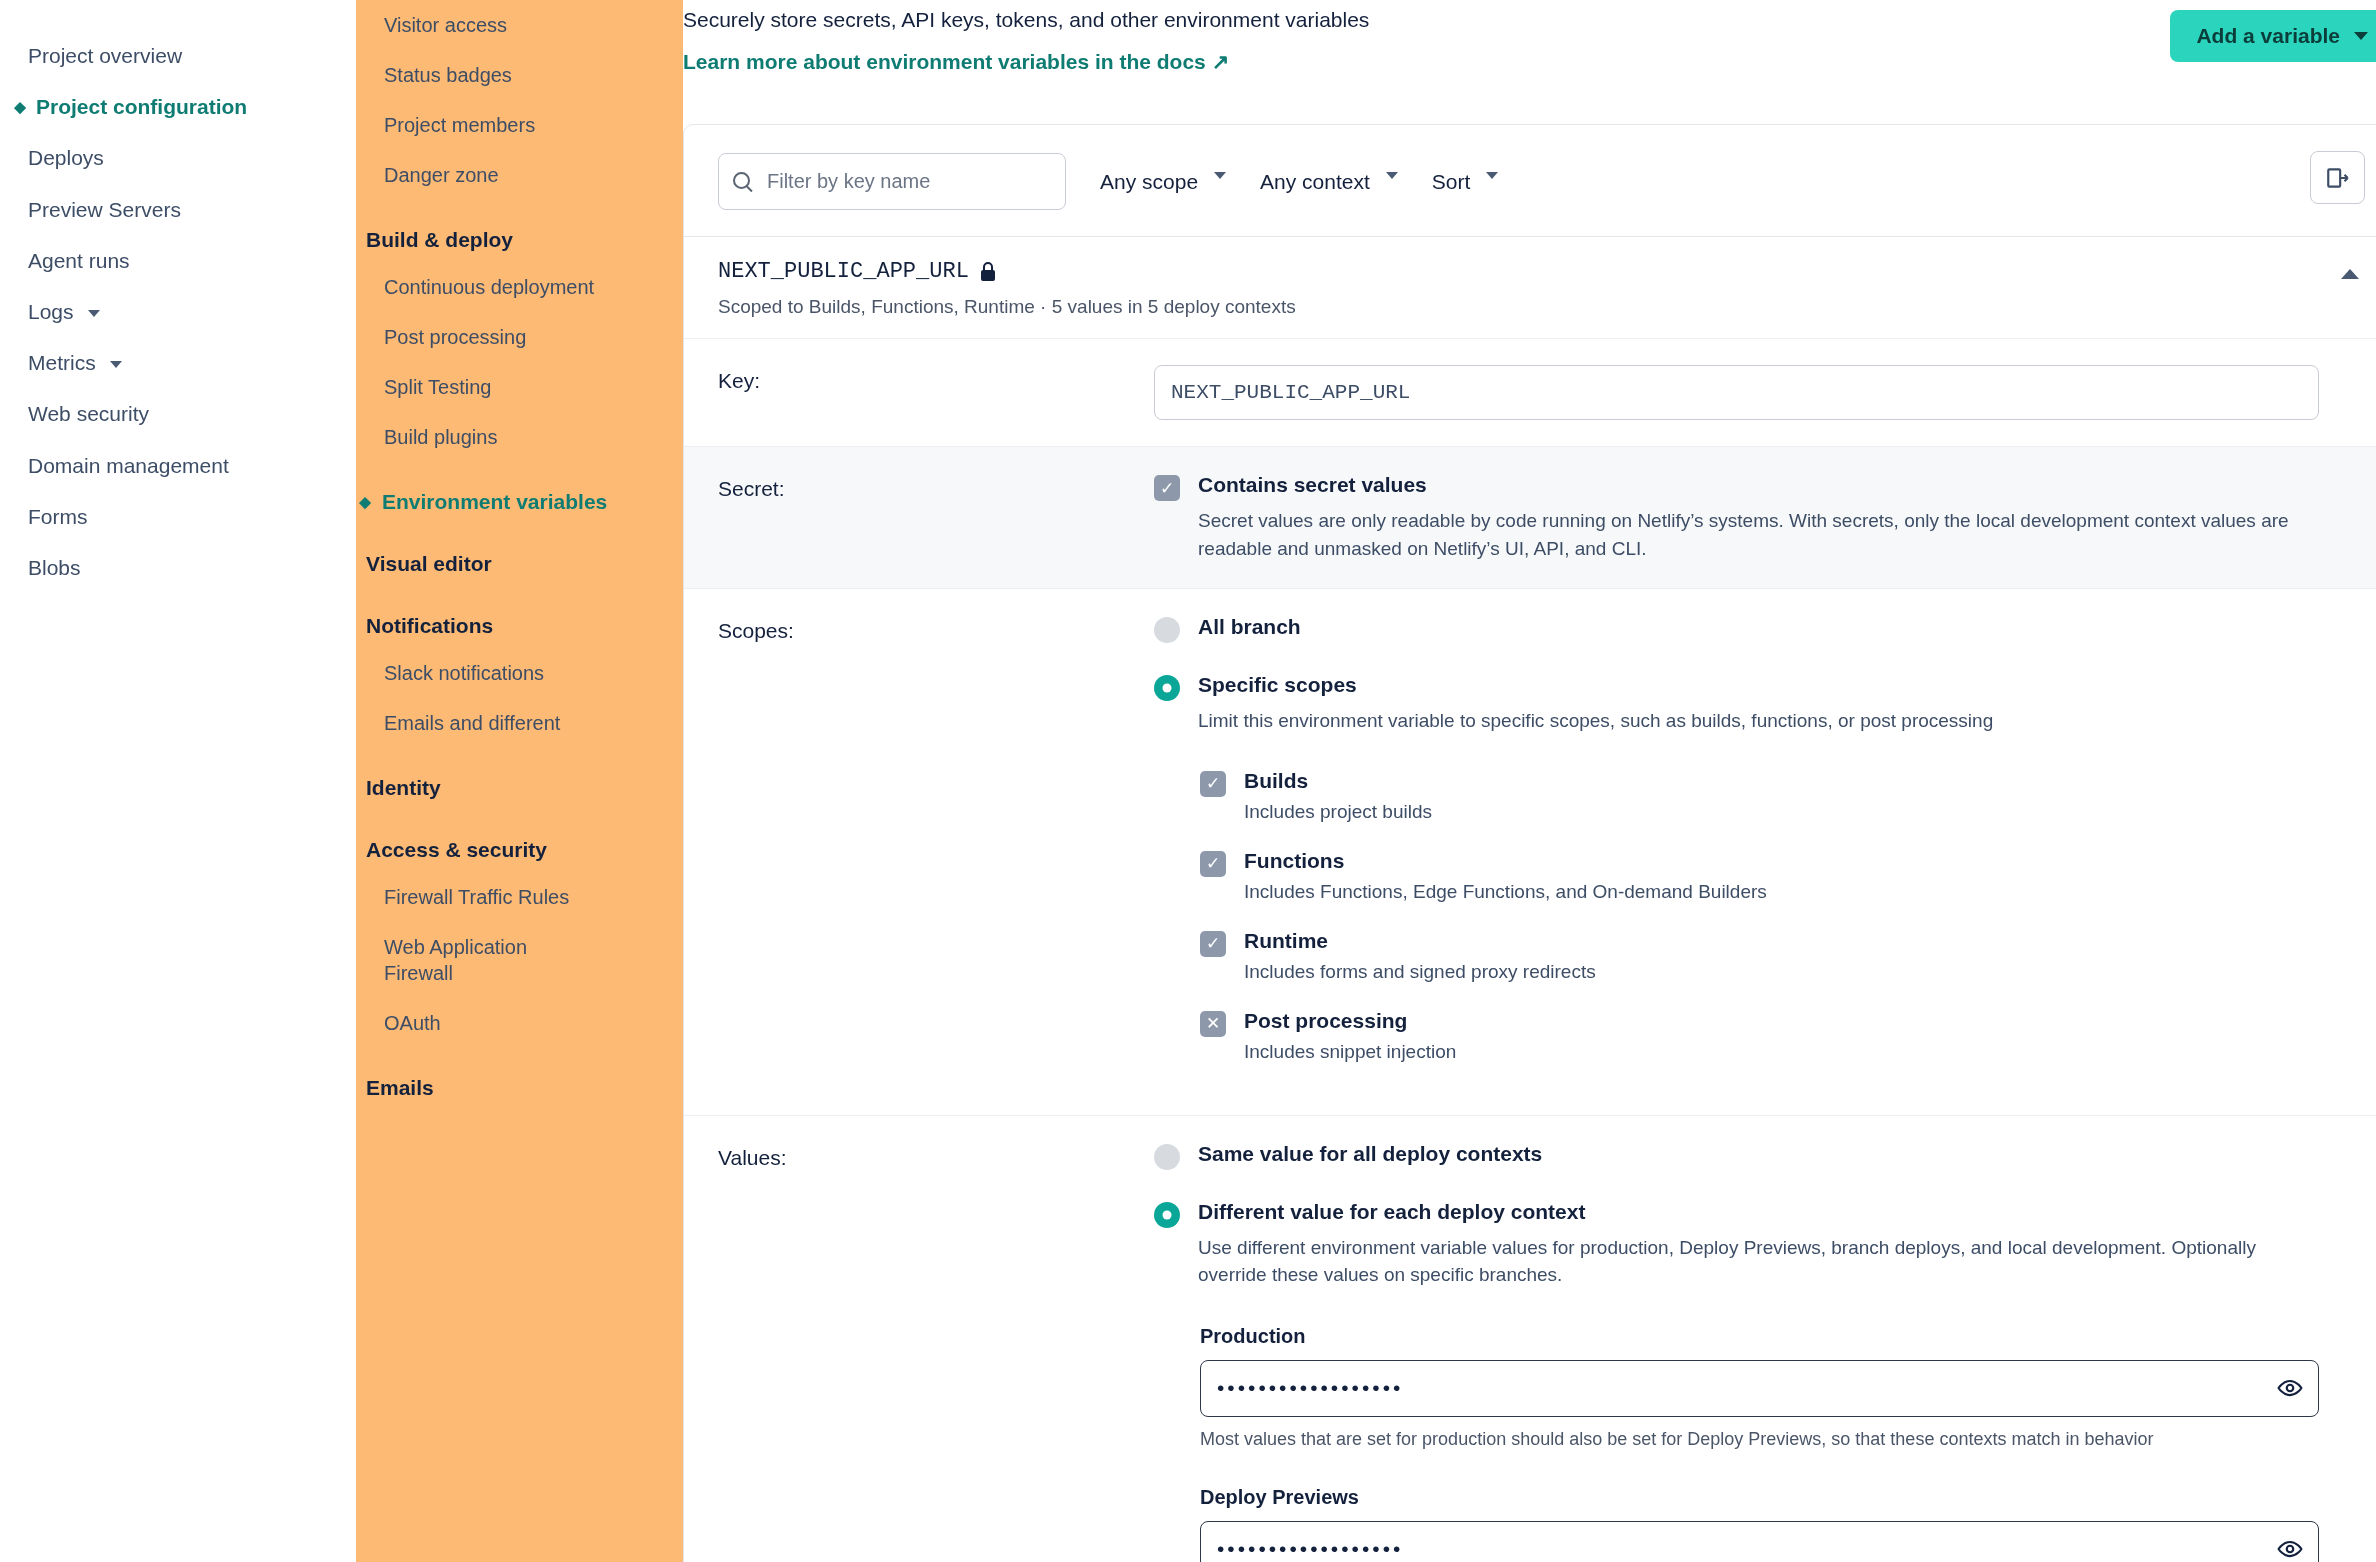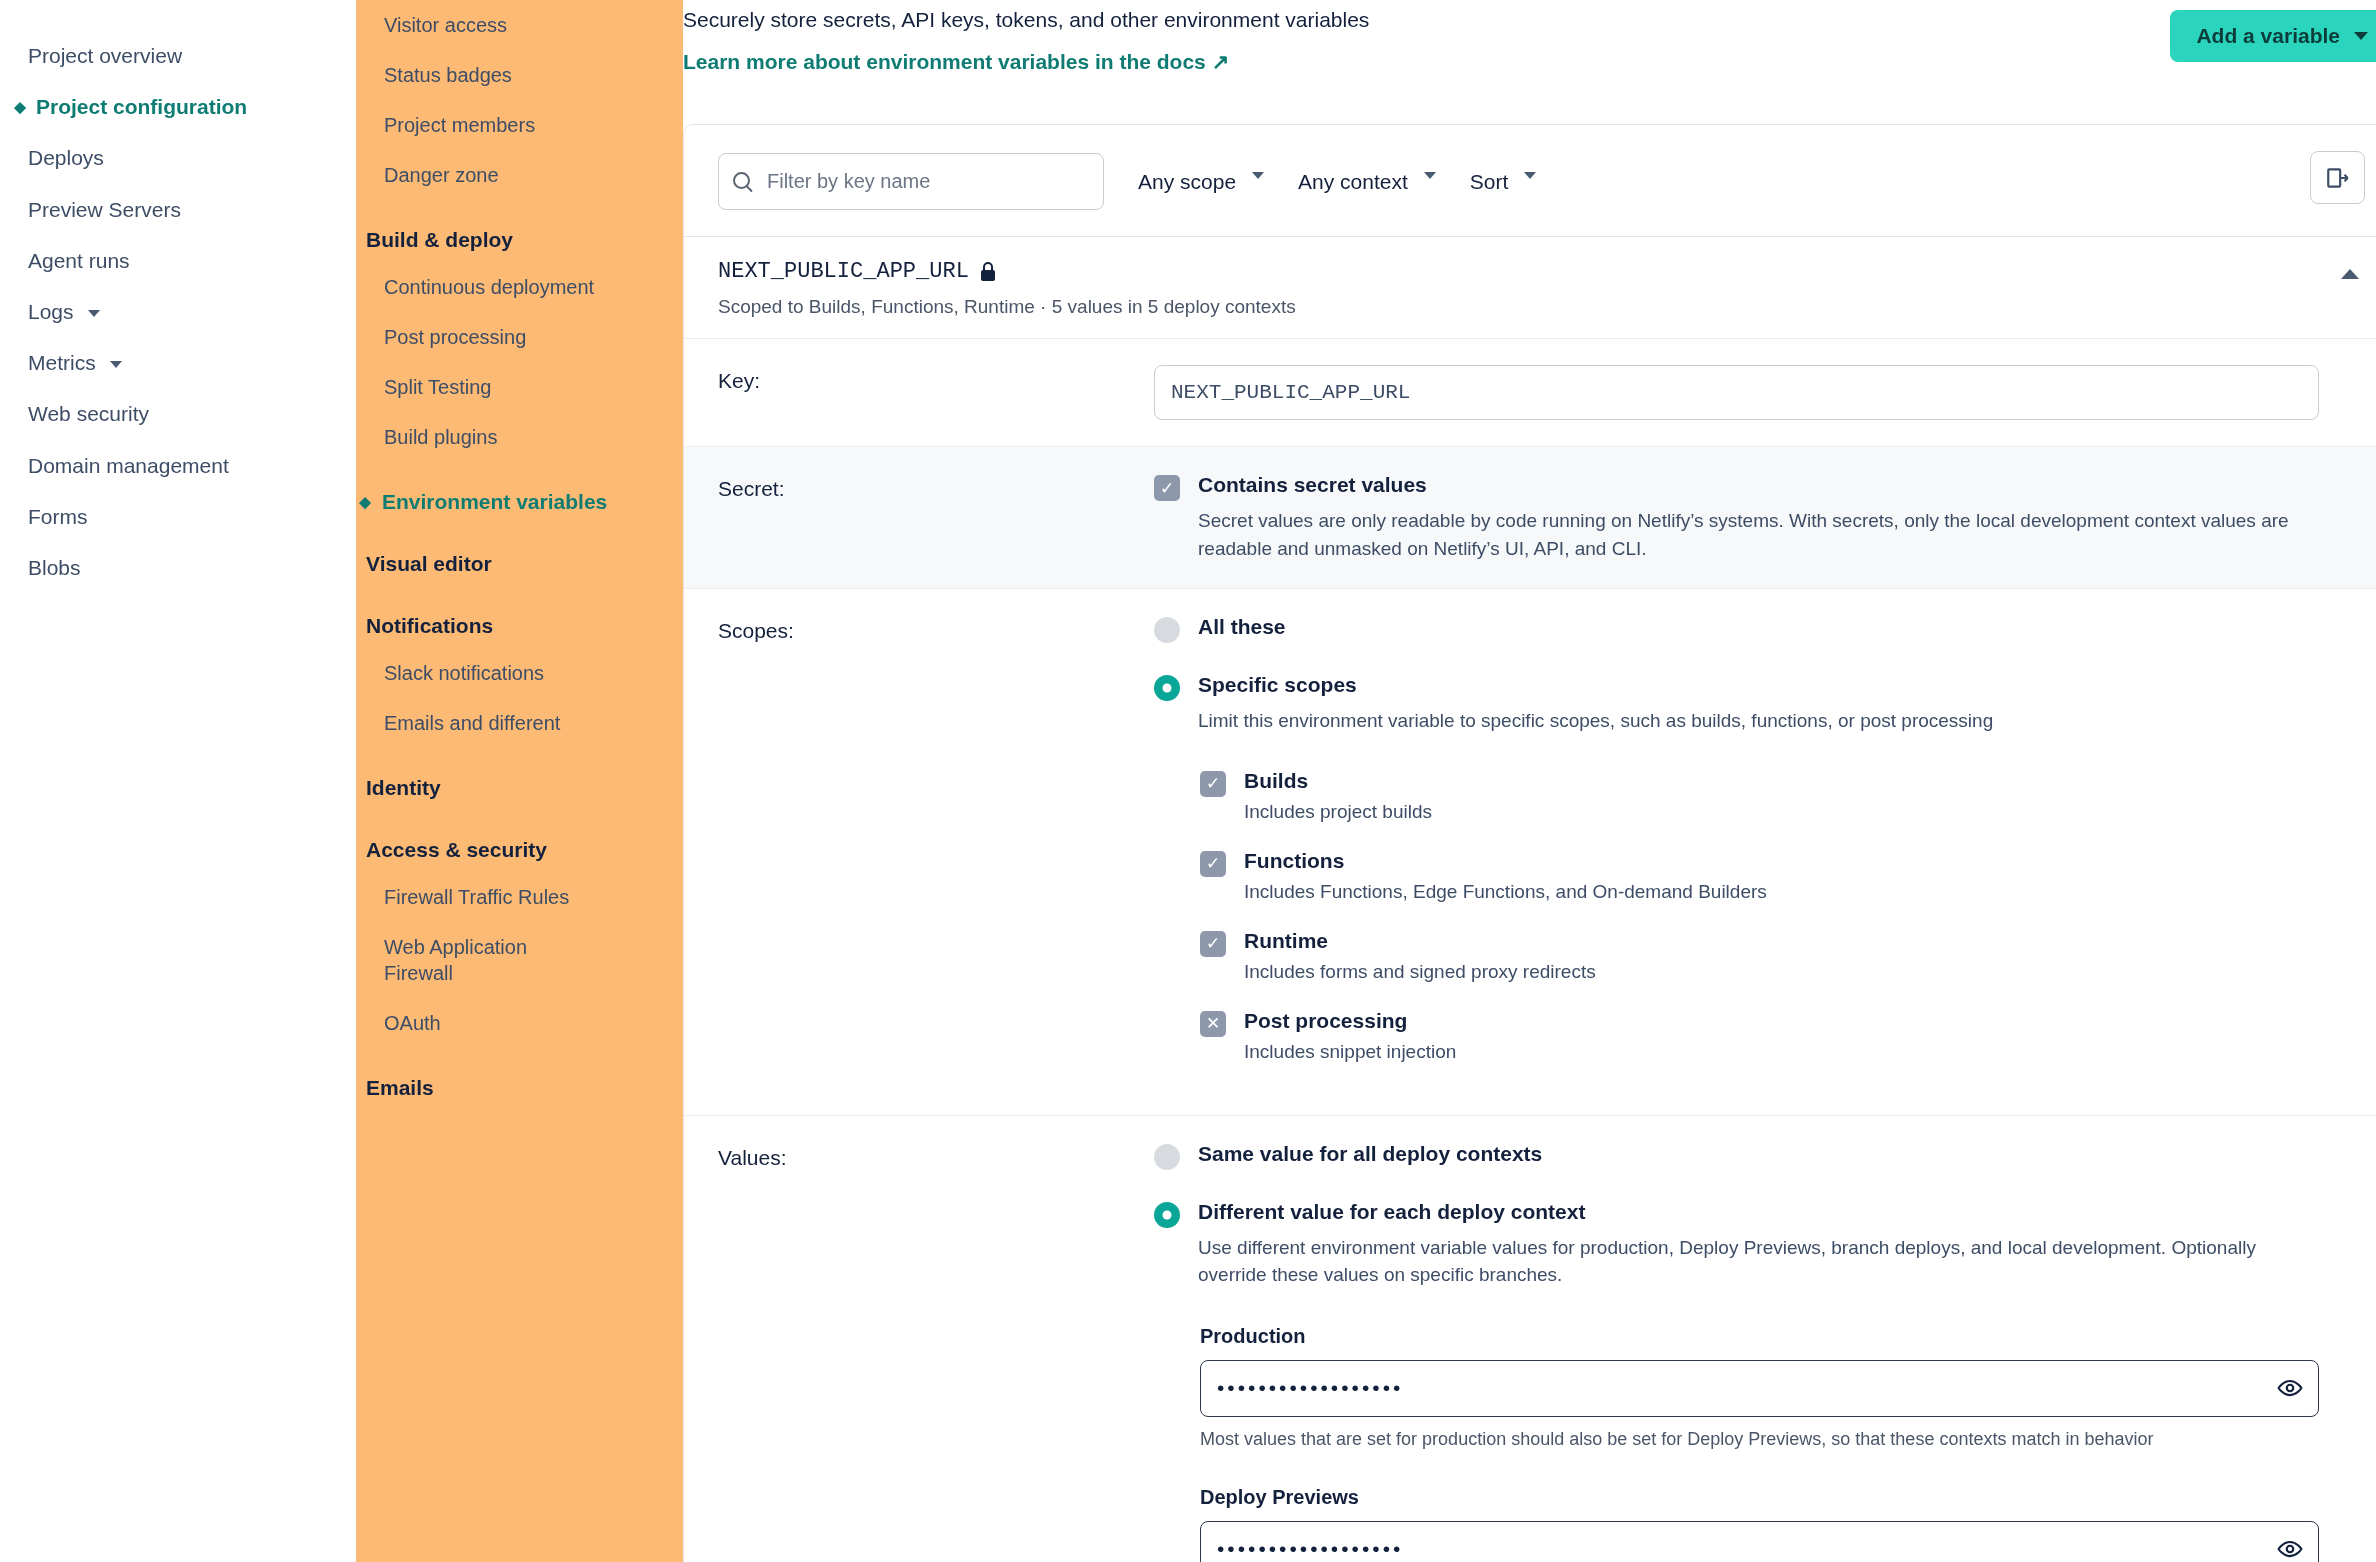--- a/index.html
+++ b/index.html
@@ -149,21 +149,21 @@
     overflow: hidden;
   }
   .toolbar {
     display: flex;
     align-items: center;
     gap: 34px;
     padding: 28px 30px 26px 34px;
     position: relative;
   }
   .search-box {
-    width: 386px;
+    width: 348px;
     height: 57px;
     border: 1px solid #c7ccd4;
     border-radius: 8px;
     display: flex;
     align-items: center;
     padding: 0 14px;
     gap: 12px;
     background: #fff;
   }
   .search-box input {
@@ -503,21 +503,21 @@
           </div>
         </div>
       </div>
 
       <div class="row">
         <div class="row-label">Scopes:</div>
         <div class="row-body">
 
           <div class="opt-line" style="margin-bottom:30px">
             <span class="radio"></span>
-            <div class="opt-title">All these</div>
+            <div class="opt-title">All branch</div>
           </div>
 
           <div class="opt-line">
             <span class="radio selected"></span>
             <div>
               <div class="opt-title">Specific scopes</div>
               <div class="opt-desc">Limit this environment variable to specific scopes, such as builds, functions, or post processing</div>
             </div>
           </div>
 

